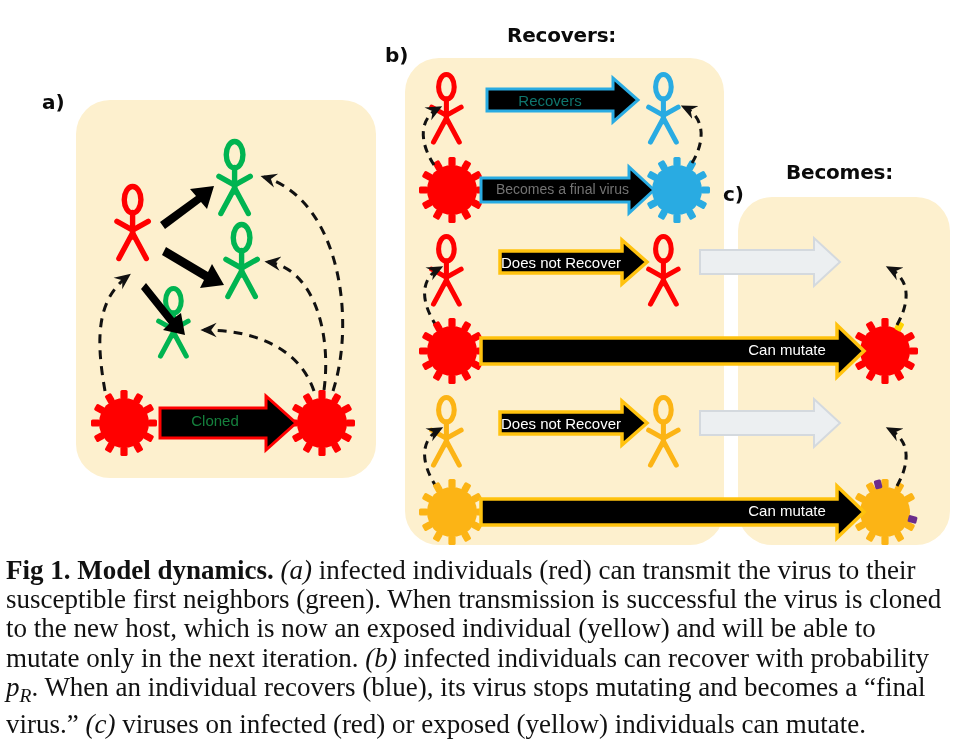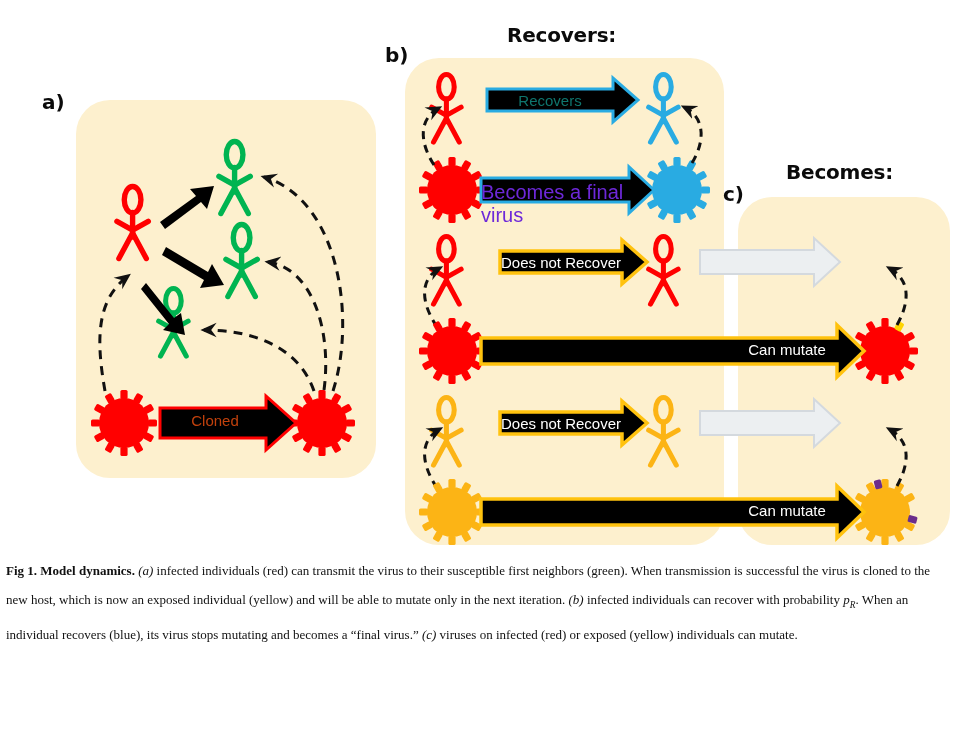--- a/index.html
+++ b/index.html
@@ -39,21 +39,21 @@
   }
 
   .art { position: absolute; left: 0; top: 0; width: 958px; height: 742px; pointer-events: none; }
 
   .caption {
     position: absolute;
     left: 6px;
     top: 556px;
     width: 946px;
     font-family: "Liberation Serif", serif;
-    font-size: 13px;
+    font-size: 27px;
     line-height: 29.2px;
     color: #111111;
     text-align: left;
   }
   .caption b { font-weight: 700; }
   .caption i { font-style: italic; }
   .sub { font-style: italic; }
   .sub sub { font-size: 0.72em; font-style: italic; }
 </style>
 </head>
@@ -329,25 +329,25 @@
         <rect x="-3.6" y="-33" width="7.2" height="9" rx="1.6" transform="rotate(-14)"></rect>
         <rect x="-3.6" y="-33" width="7.2" height="9" rx="1.6" transform="rotate(105)"></rect>
       </g>
     </g>
     <g>
       <path d="M481,499 L837,499 L837,486 L864,512 L837,538 L837,525 L481,525 Z" fill="#000000" stroke="#ffc20e" stroke-width="3.5"></path>
     </g>
     <path d="M897,486 C912,459 908,439 889,429" fill="none" stroke="#111" stroke-width="3" stroke-dasharray="8 6" marker-end="url(#dash-head)"></path>
   </svg>
 
-  <div style="position:absolute; left:160px; top:412px; width:110px; text-align:center; color:#c2410c; font-size:15px; font-family:'Liberation Sans',sans-serif;">Cloned</div>
+  <div style="position:absolute; left:160px; top:412px; width:110px; text-align:center; color:#15803d; font-size:15px; font-family:'Liberation Sans',sans-serif;">Cloned</div>
 
   <div style="position:absolute; left:487px; top:92px; width:126px; text-align:center; color:#0f766e; font-size:15px; font-family:'Liberation Sans',sans-serif;">Recovers</div>
 
-  <div style="position:absolute; left:481px; top:181px; width:148px; text-align:left; color:#6d28d9; font-size:20px; font-family:'Liberation Sans',sans-serif;">Becomes a final virus</div>
+  <div style="position:absolute; left:481px; top:181px; width:148px; text-align:right; color:#737373; font-size:14px; font-family:'Liberation Sans',sans-serif;">Becomes a final virus</div>
 
   <div style="position:absolute; left:500px; top:254px; width:122px; text-align:center; color:#ffffff; font-size:15px; font-family:'Liberation Sans',sans-serif;">Does not Recover</div>
 
   <div style="position:absolute; left:737px; top:341px; width:100px; text-align:center; color:#ffffff; font-size:15px; font-family:'Liberation Sans',sans-serif;">Can mutate</div>
 
   <div style="position:absolute; left:500px; top:415px; width:122px; text-align:center; color:#ffffff; font-size:15px; font-family:'Liberation Sans',sans-serif;">Does not Recover</div>
 
   <div style="position:absolute; left:737px; top:502px; width:100px; text-align:center; color:#ffffff; font-size:15px; font-family:'Liberation Sans',sans-serif;">Can mutate</div>
 
   <div class="caption">

